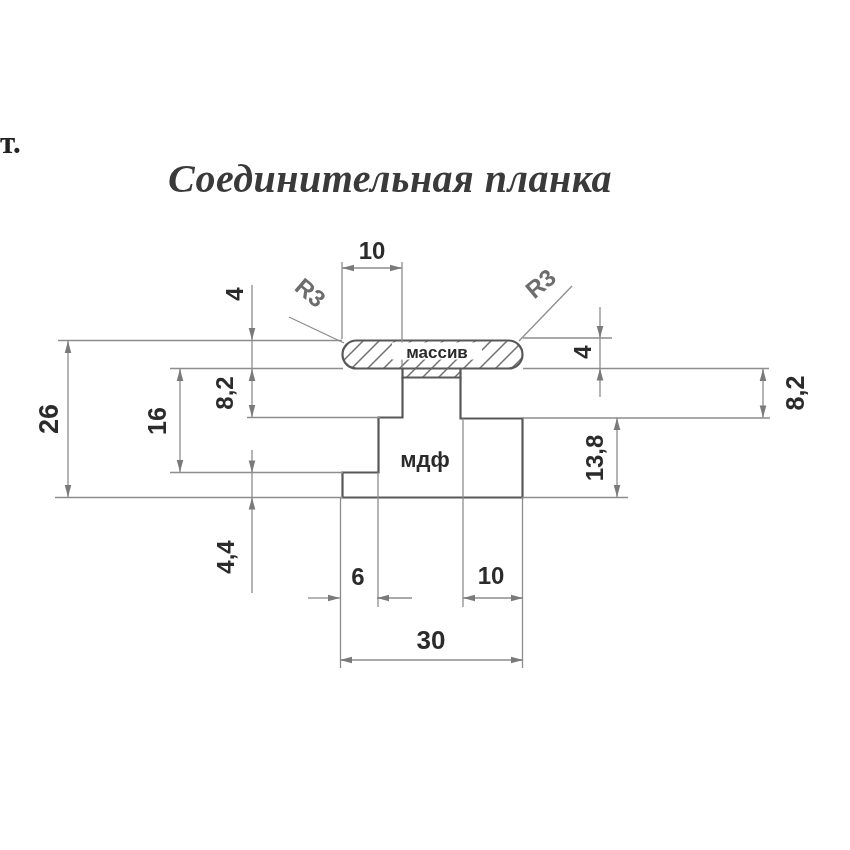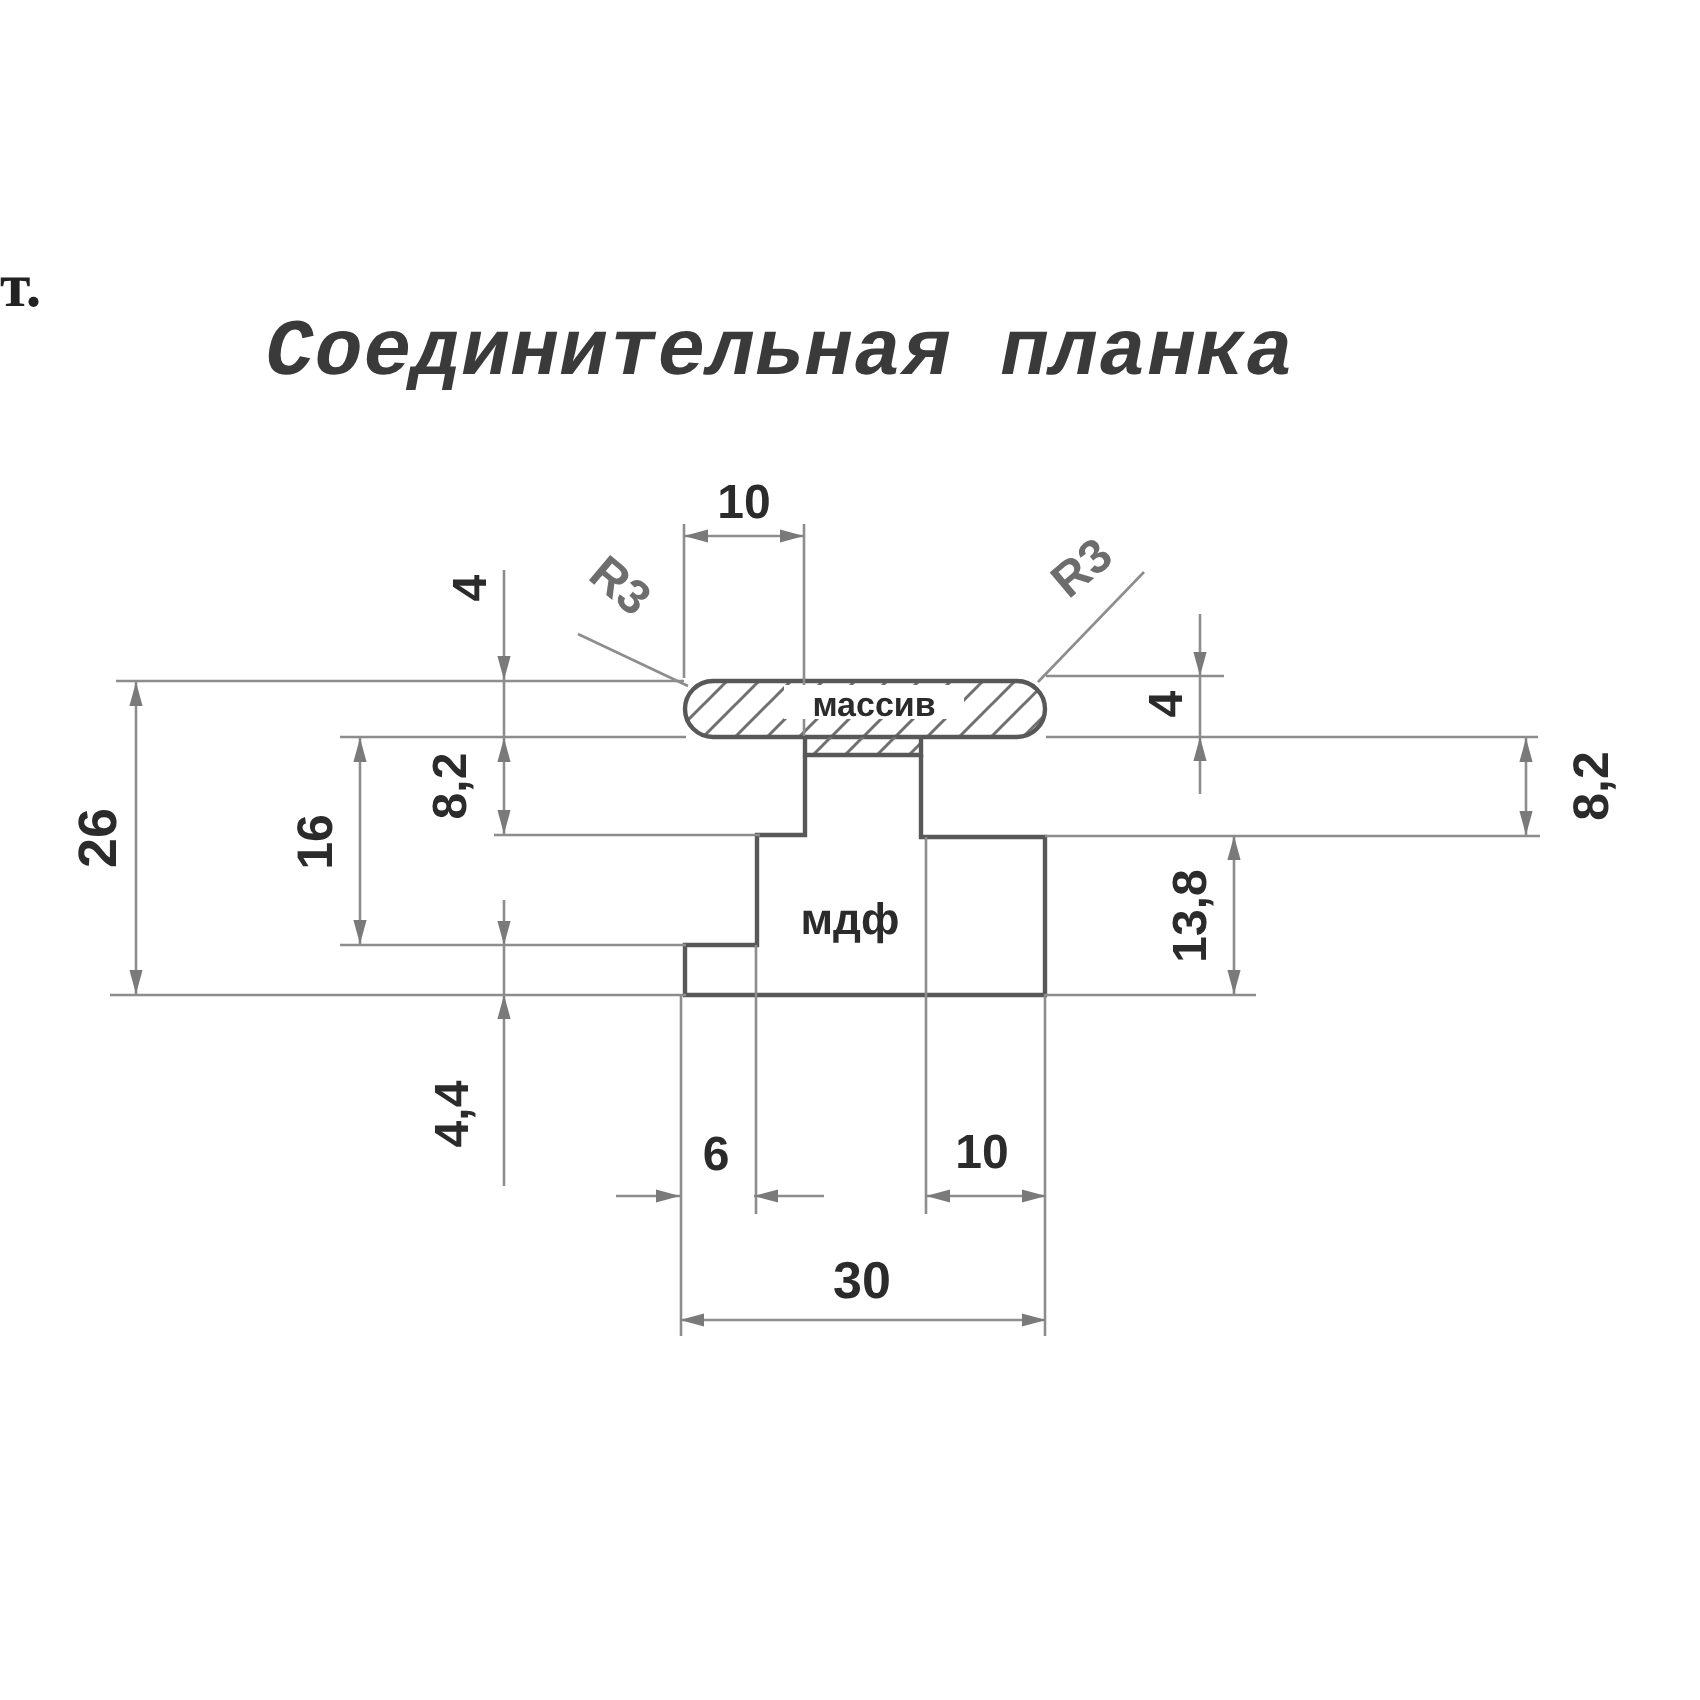--- a/index.html
+++ b/index.html
@@ -1,21 +1,21 @@
 <!DOCTYPE html>
 <html><head>
 <meta charset="utf-8">
 <style>
   html,body{margin:0;padding:0;background:#fff;}
   #page{position:relative;width:850px;height:850px;background:#ffffff;overflow:hidden;
         font-family:"Liberation Sans",sans-serif;}
   #corner-text{position:absolute;left:0px;top:125px;font-family:"Liberation Serif",serif;
         font-weight:700;font-size:31px;color:#222;}
   #title{position:absolute;left:90px;top:155px;width:600px;text-align:center;
-        font-family:Liberation Mono, monospace;font-style:italic;font-weight:600;
+        font-family:Liberation Serif, serif;font-style:italic;font-weight:600;
         font-size:40px;color:#3a3a3a;letter-spacing:0.5px;}
   svg{position:absolute;left:0;top:0;}
   svg text{font-family:"Liberation Sans",sans-serif;font-weight:600;}
 </style>
 </head>
 <body>
 
 <div id="page">
   <div id="corner-text">т.</div>
   <div id="title">Соединительная планка</div>

